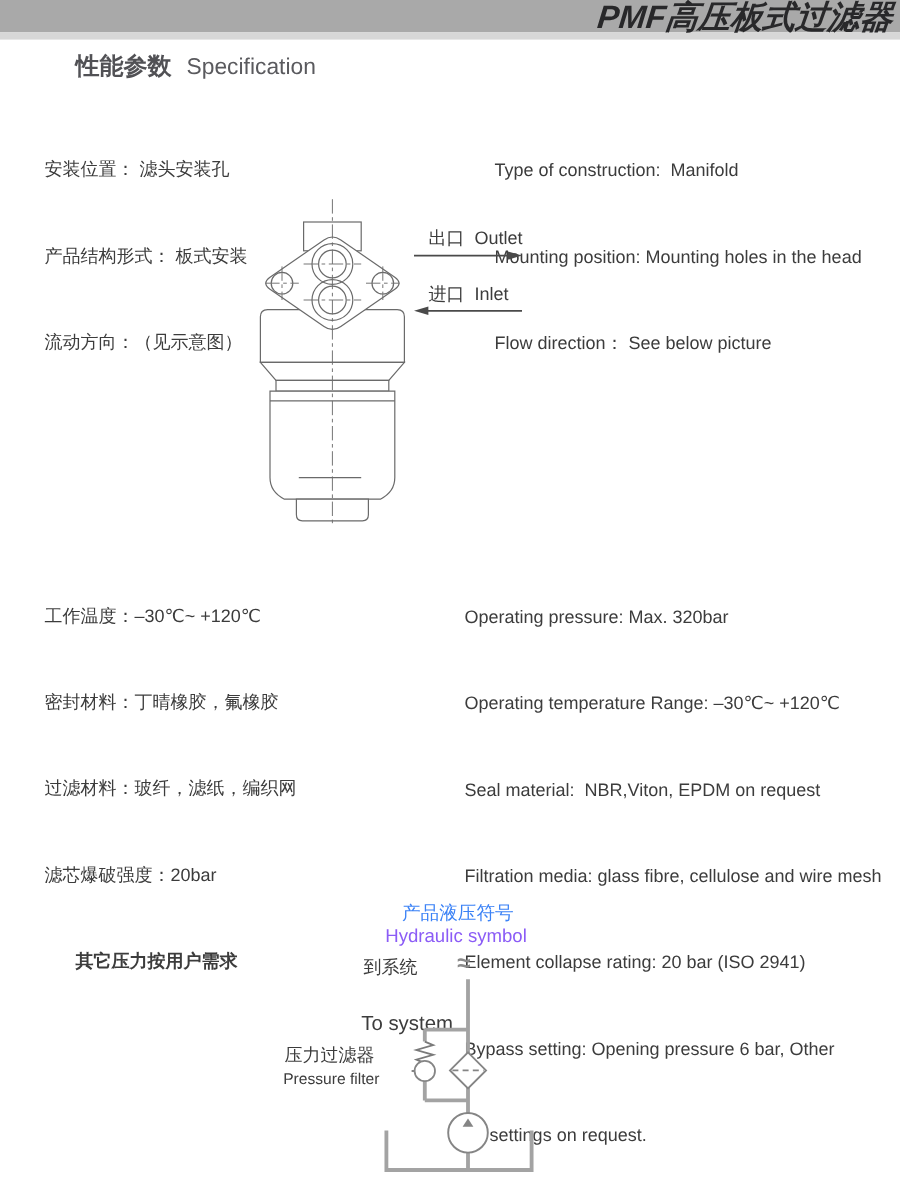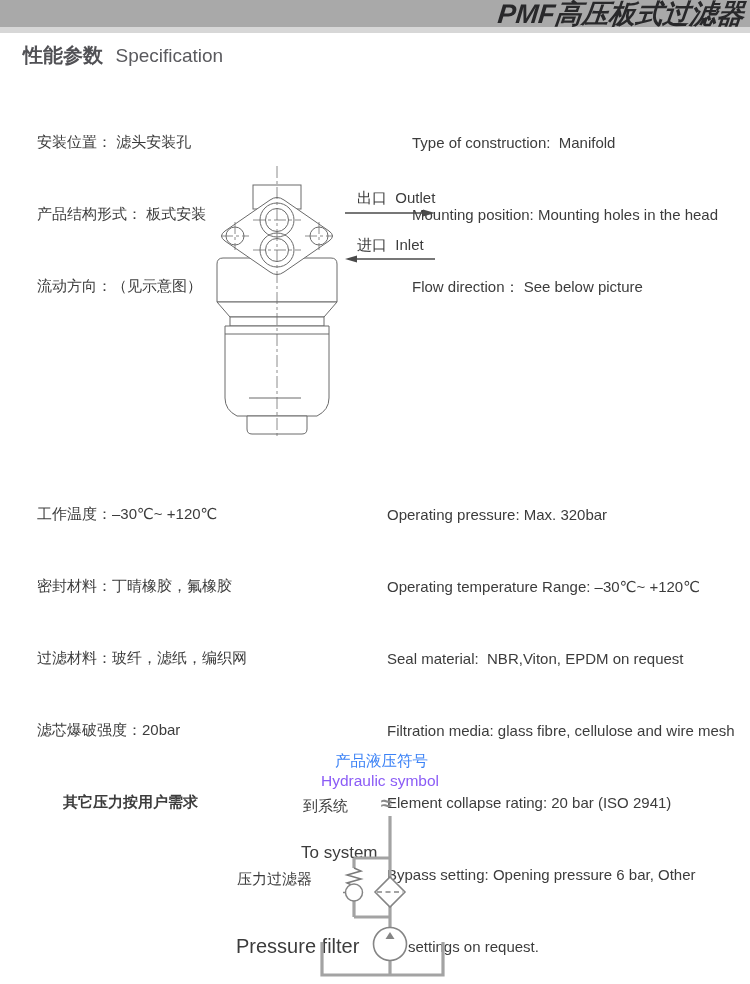--- a/index.html
+++ b/index.html
@@ -18,21 +18,21 @@
   .header-bar { left:0; top:0; width:750px; height:27px; background:#a9a9a9; }
   .header-band { left:0; top:27px; width:750px; height:6px; background:#d7d7d7; }
   .header-title {
     top:-2px; right:6px; height:32px; line-height:32px;
     font-size:27px; font-style:italic; font-weight:bold; color:#28282a;
     transform:skewX(-6deg); white-space:nowrap;
   }
 
   
   .section-heading { left:23px; top:42px; white-space:nowrap; }
-  .section-heading .zh { font-size:20px; font-weight:600; color:#515155; }
+  .section-heading .zh { font-size:20px; font-weight:600; color:#515155;margin-left:40px; }
   .section-heading .en { font-size:19px; font-weight:400; color:#5a5a5e; margin-left:8px; }
 
   
   .spec-col { line-height:24px; font-size:15px; white-space:pre; }
   .spec-col .row { height:24px; }
   .spec-col .ind-zh { padding-left:26px;font-weight:bold; }
   .spec-col .ind-en { padding-left:21px; }
   .col-top-zh { left:37px;  top:82px; }
   .col-top-en { left:412px; top:83px; }
   .col-main-zh { left:37px;  top:454px; }
@@ -43,21 +43,21 @@
   .lbl-outlet { left:357px; top:189px; }
   .lbl-inlet  { left:357px; top:236px; }
 
   
   .hyd-title-zh { left:335px; top:751px; font-size:15.5px; color:#3b82f6; }
   .hyd-title-en { left:321px; top:772px; font-size:15.5px; color:#8b5cf6; }
   .lbl-tosys-zh { left:303px; top:797px; font-size:15px; }
   .lbl-tosys-en { left:301px; top:843px; font-size:17px; }
   .lbl-approx   { left:381px; top:792px; font-size:20px; font-weight:bold; color:#8a8a8a; }
   .lbl-pfilter-zh { left:237px; top:870px; font-size:15px; }
-  .lbl-pfilter-en { left:236px; top:891px; font-size:20px;margin-top:44px; }
+  .lbl-pfilter-en { left:236px; top:891px; font-size:13px; }
 
   svg { display:block; }
 </style>
 </head>
 <body>
 
 <div class="abs header-bar"></div>
 <div class="abs header-band"></div>
 <div class="abs header-title">PMF高压板式过滤器</div>
 

